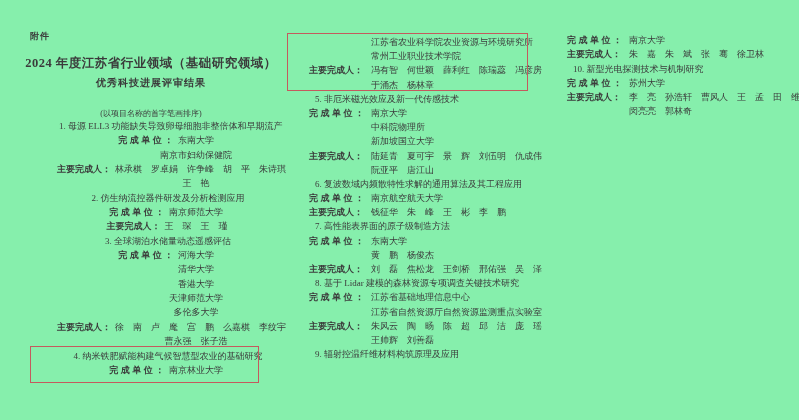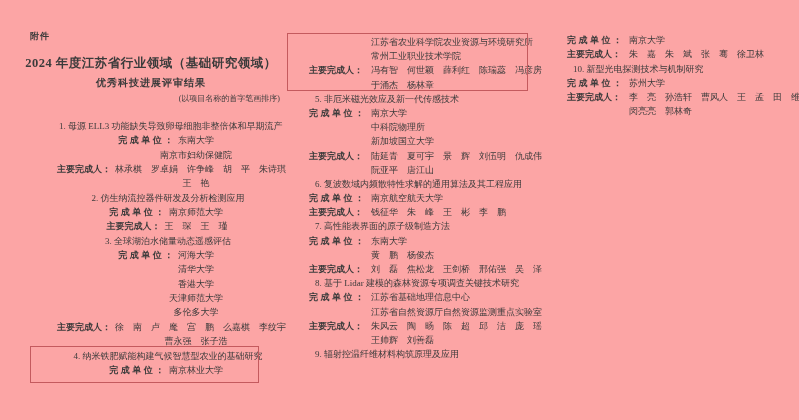--- a/index.html
+++ b/index.html
@@ -1,33 +1,33 @@
 <!DOCTYPE html>
 <html><head>
 <meta charset="utf-8">
 <style>
   html,body{margin:0;padding:0;background:#ffffff;}
   #page{
     position:relative;
     width:799px;height:420px;
-    background:#fca5a5;
+    background:#86efac;
     overflow:hidden;
     font-family:"Liberation Serif","DejaVu Serif",serif;
     color:#3b3b3b;
   }
   .attachment{
     position:absolute;left:30px;top:30px;
     font-size:9px;font-weight:bold;letter-spacing:1px;
   }
   .title1,.title2,.subtitle{
     position:absolute;left:22px;width:258px;text-align:center;white-space:nowrap;
   }
   .title1{top:55px;font-size:12.5px;font-weight:bold;letter-spacing:0.5px;}
   .title2{top:76px;font-size:10px;font-weight:bold;letter-spacing:1px;}
-  .subtitle{top:93px;font-size:8px;text-align:right;}
+  .subtitle{top:108px;font-size:8px;}
   .col{position:absolute;font-size:9px;}
   .col .line{white-space:nowrap;margin-left:20px;}
   .col-1 .line{height:14.35px;line-height:14.35px;text-align:center;}
   .col-2 .line{height:14.2px;line-height:14.2px;}
   .col-3 .line{height:14.3px;line-height:14.3px;}
   .col-1{left:33px;top:119px;width:244px;}
   .col-2{left:289px;top:35px;width:252px;}
   .col-3{left:547px;top:33px;width:250px;}
   .lbl{display:inline-block;width:62px;font-weight:bold;vertical-align:top;}
   .lbl.unit{letter-spacing:2.5px;}

